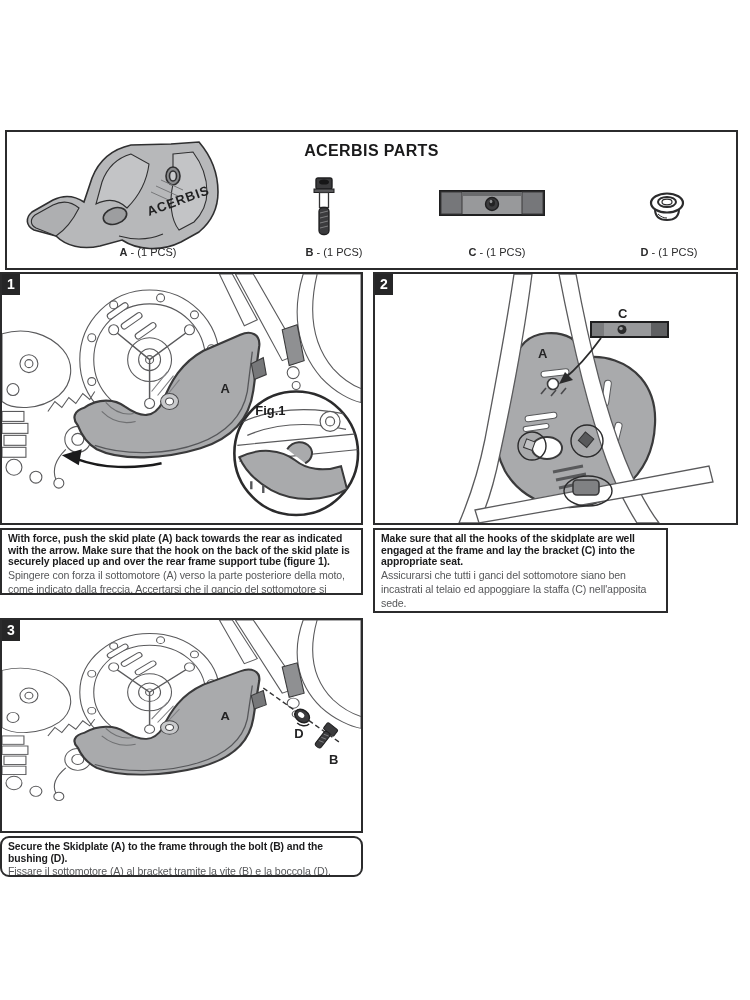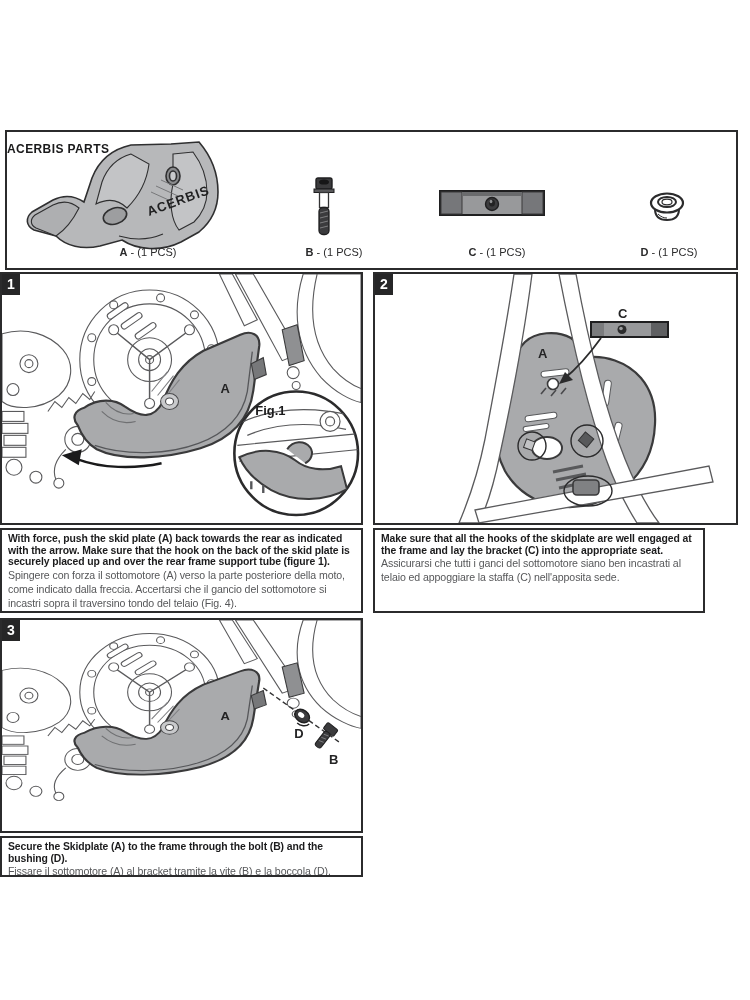--- a/index.html
+++ b/index.html
@@ -4,33 +4,33 @@
 <style>
   html,body{margin:0;padding:0;background:#e8e8e8;}
   .page{
     position:relative;width:750px;height:1000px;background:#ffffff;
     font-family:"Liberation Sans", sans-serif;color:#1d1d1f;overflow:hidden;
     margin:0 auto;
   }
   .box{position:absolute;border:2px solid #2b2b2c;background:#fff;box-sizing:border-box;}
   
   .parts-box{left:5px;top:130px;width:733px;height:140px;}
-  .parts-title{position:absolute;left:0;right:0;top:10px;text-align:left;
-    font-weight:bold;font-size:12px;letter-spacing:.4px;color:#1a1a1b;}
+  .parts-title{position:absolute;left:0;right:0;top:10px;text-align:center;
+    font-weight:bold;font-size:16px;letter-spacing:.4px;color:#1a1a1b;}
   .part-art{position:absolute;}
   .part-label{position:absolute;top:114px;transform:translateX(-50%);
     font-size:11px;color:#2a2a2b;white-space:nowrap;}
   .part-label b{font-weight:bold;}
   
   .fig1{left:0;top:272px;width:363px;height:253px;}
   .fig2{left:373px;top:272px;width:365px;height:253px;}
   .fig3{left:0;top:618px;width:363px;height:215px;}
-  .cap1{left:0;top:528px;width:363px;height:85px;}
-  .cap2{left:373px;top:528px;width:332px;height:85px;}
-  .cap3{left:0;top:836px;width:363px;height:41px;}
+  .cap1{left:0;top:528px;width:363px;height:67px;}
+  .cap2{left:373px;top:528px;width:295px;height:85px;}
+  .cap3{left:0;top:836px;width:363px;height:41px;border-radius:9px;}
   .badge{position:absolute;left:0;top:0;width:18px;height:21px;background:#262627;
     color:#fff;font-weight:bold;font-size:14px;line-height:21px;text-align:center;z-index:5;}
   .caption{padding:3px 6px;overflow:hidden;}
   .cap-en{display:block;font-weight:bold;font-size:10.4px;line-height:11.6px;
     color:#1c1c1d;letter-spacing:-0.1px;}
   .cap-it{display:block;font-size:10.6px;line-height:14px;color:#565759;letter-spacing:-0.1px;}
   .figsvg{position:absolute;left:0;top:0;width:100%;height:100%;}
   svg text{font-family:"Liberation Sans", sans-serif;}
   .callout{font-weight:bold;font-size:13px;fill:#242425;}
   .figlabel{font-weight:bold;font-size:13px;fill:#1b1b1c;}

